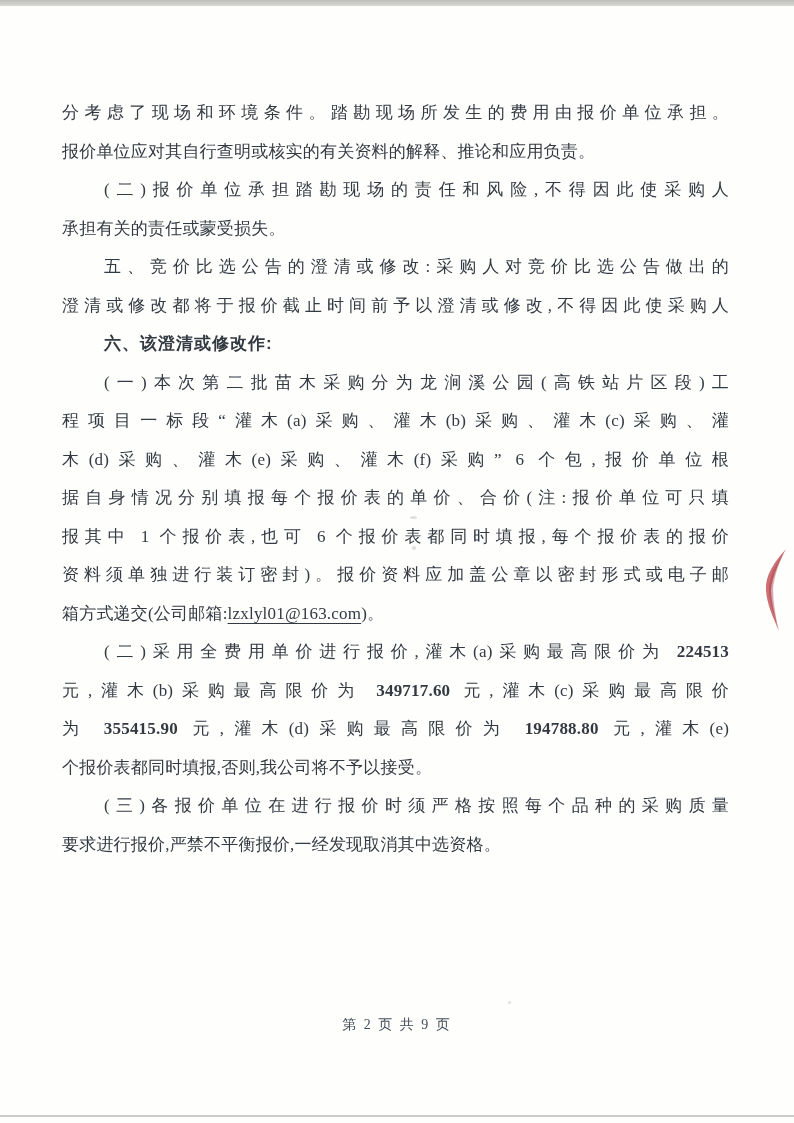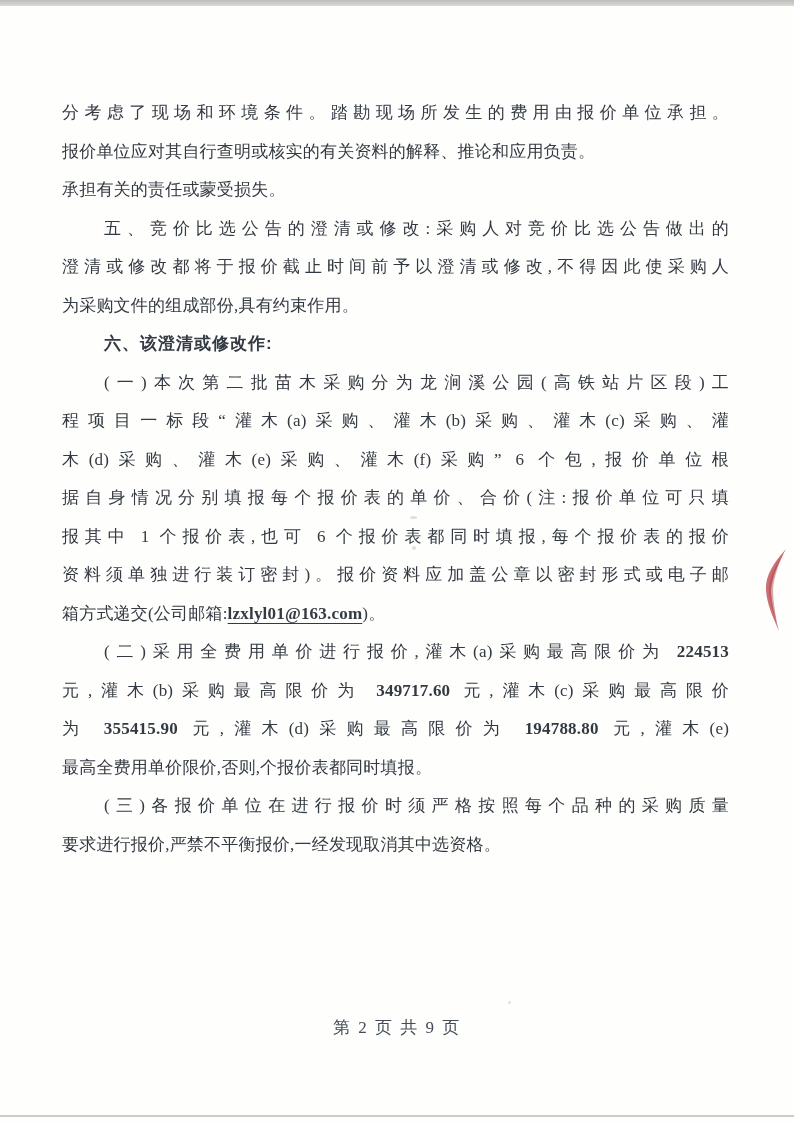--- a/index.html
+++ b/index.html
@@ -52,28 +52,27 @@
   }
   .line.heading {
     font-family: "Liberation Sans", "DejaVu Sans", sans-serif;
     font-weight: 700;
     letter-spacing: 1px;
   }
   .line span.b { font-weight: 700; }
   .line span.u {
     text-decoration: underline;
     text-underline-offset: 4px;
-    font-weight: bold;
   }
   .footer {
     position: absolute;
     left: 0; top: 1016px;
     width: 794px;
     text-align: center;
-    font-size: 17px;
+    font-size: 14px;
     letter-spacing: 2px;
     color: #434c56;
     font-family: "Liberation Serif", "DejaVu Serif", serif;
   }
   
   .red-mark {
     position: absolute;
     left: 758px;
     top: 547px;
     width: 34px;
@@ -94,36 +93,36 @@
 </head>
 <body>
 
 <div class="page">
 
   <div class="scan-edge-top"></div>
 
   <div class="doc-body">
       <div class="line"><span>分考虑了现场和环境条件。踏勘现场所发生的费用由报价单位承担。</span></div>
       <div class="line last"><span>报价单位应对其自行查明或核实的有关资料的解释、推论和应用负责。</span></div>
+      <div class="line indent"><span>(二)报价单位承担踏勘现场的责任和风险,不得因此使采购人</span></div>
       <div class="line last"><span>承担有关的责任或蒙受损失。</span></div>
       <div class="line indent"><span>五、竞价比选公告的澄清或修改:采购人对竞价比选公告做出的</span></div>
       <div class="line"><span>澄清或修改都将于报价截止时间前予以澄清或修改,不得因此使采购人</span></div>
-      <div class="line last"><span>为采购文件的组成部份,具有约束作用。</span></div>
       <div class="line indent last heading"><span>六、该澄清或修改作:</span></div>
       <div class="line indent"><span>(一)本次第二批苗木采购分为龙涧溪公园(高铁站片区段)工</span></div>
       <div class="line"><span>程项目一标段“灌木(a)采购、灌木(b)采购、灌木(c)采购、灌</span></div>
       <div class="line"><span>木(d)采购、灌木(e)采购、灌木(f)采购” 6 个包,报价单位根</span></div>
       <div class="line"><span>据自身情况分别填报每个报价表的单价、合价(注:报价单位可只填</span></div>
       <div class="line"><span>报其中 1 个报价表,也可 6 个报价表都同时填报,每个报价表的报价</span></div>
       <div class="line"><span>资料须单独进行装订密封)。报价资料应加盖公章以密封形式或电子邮</span></div>
       <div class="line last"><span>箱方式递交(公司邮箱:</span><span class="u">lzxlyl01@163.com</span><span>)。</span></div>
       <div class="line indent"><span>(二)采用全费用单价进行报价,灌木(a)采购最高限价为 </span><span class="b">224513</span></div>
       <div class="line"><span>元,灌木(b)采购最高限价为 </span><span class="b">349717.60</span><span> 元,灌木(c)采购最高限价</span></div>
       <div class="line"><span>为 </span><span class="b">355415.90</span><span> 元,灌木(d)采购最高限价为 </span><span class="b">194788.80</span><span> 元,灌木(e)</span></div>
-      <div class="line last"><span>最高全费用单价限价,否则,个报价表都同时填报。</span></div>
+      <div class="line last"><span>个报价表都同时填报,否则,我公司将不予以接受。</span></div>
       <div class="line indent"><span>(三)各报价单位在进行报价时须严格按照每个品种的采购质量</span></div>
       <div class="line last"><span>要求进行报价,严禁不平衡报价,一经发现取消其中选资格。</span></div>
     </div>
 
   <div class="footer">第 2 页 共 9 页</div>
 
   <svg class="red-mark" viewBox="0 0 34 86" xmlns="http://www.w3.org/2000/svg">
     <path d="M28,2 C16,15 7,29 8,43 C9,57 14,68 21,84 C17,68 13,55 13,43 C14,29 22,13 28,2 Z" fill="#bf4f55" opacity="0.82"></path>
     <path d="M26,6 C18,17 11,30 11,42 C11,54 15,64 19,76 C17,64 15,54 15,42 C16,30 21,16 26,6 Z" fill="#a83e46" opacity="0.45"></path>
   </svg>

